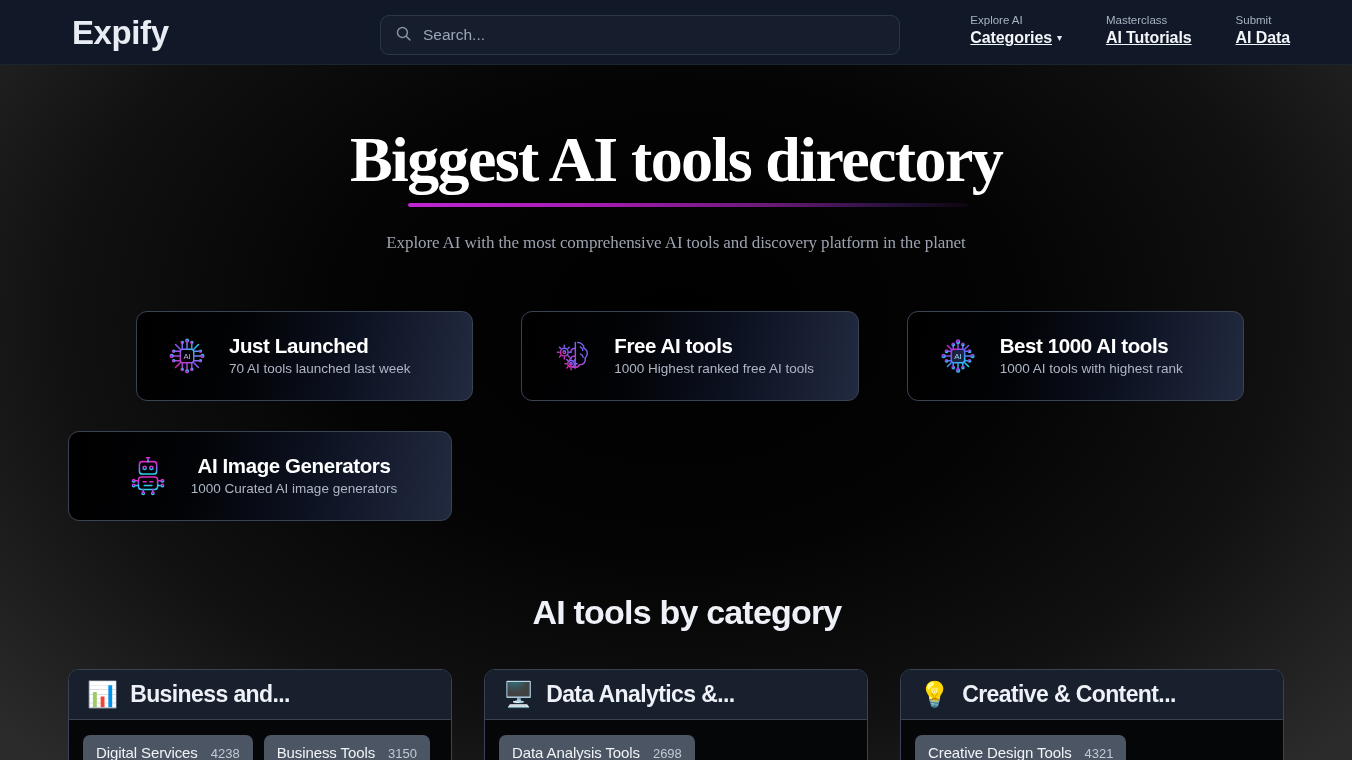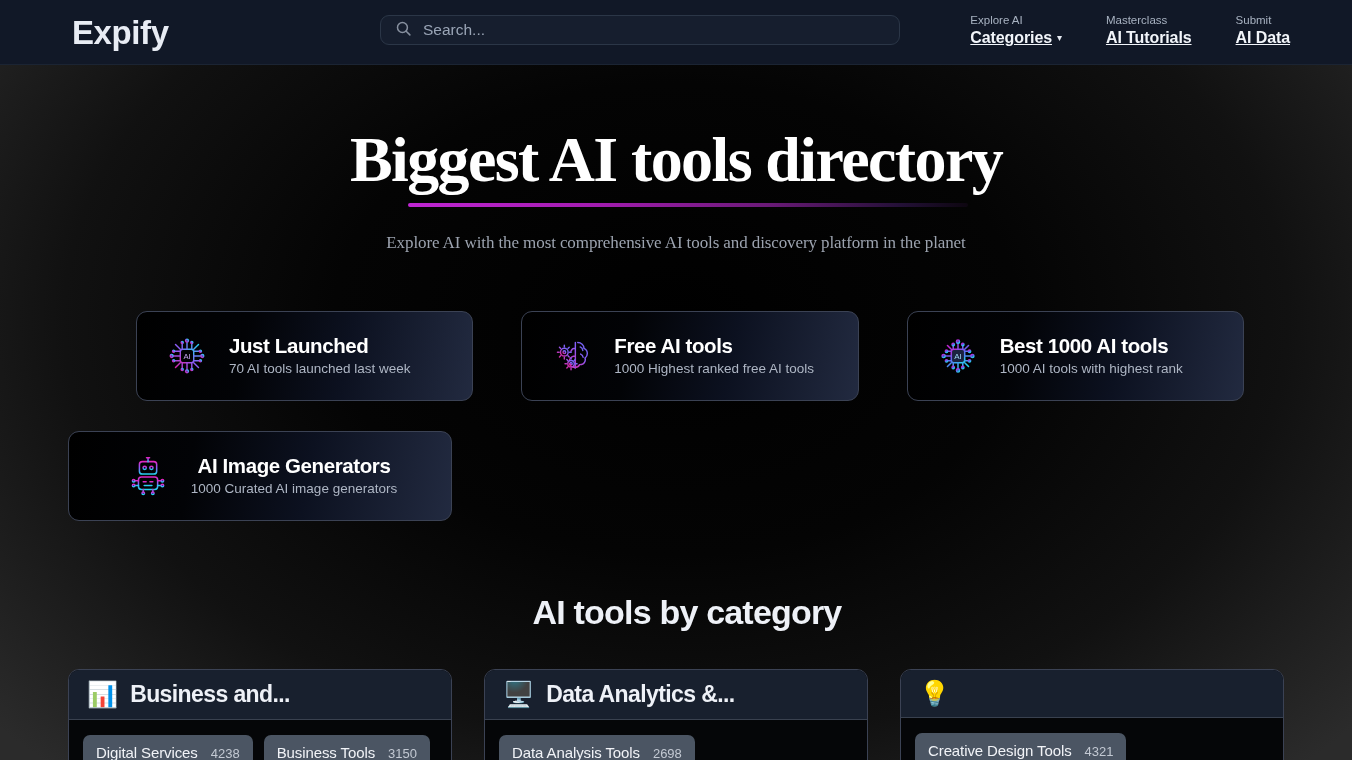--- a/index.html
+++ b/index.html
@@ -43,21 +43,21 @@
     line-height: 1;
     white-space: nowrap;
     flex: 0 0 auto;
   }
 
   .search-wrap {
     position: absolute;
     left: 380px;
     top: 15px;
     width: 520px;
-    height: 30px;
+    height: 40px;
     background: #161e2e;
     border: 1px solid #2b3647;
     border-radius: 9px;
     display: flex;
     align-items: center;
     padding: 0 14px;
     gap: 11px;
   }
   .search-icon { flex: 0 0 auto; display: block; opacity: .72; }
   .search-input {
@@ -461,20 +461,21 @@
           <span class="tag-label">Data Analysis Tools</span>
           <span class="tag-count">2698</span>
         </span>
 
       </div>
     </div>
 
     <div class="cat-card">
       <div class="cat-card-head">
         <span class="cat-emoji">💡</span>
+        <span class="cat-title">Creative &amp; Content...</span>
       </div>
       <div class="cat-body">
         <span class="tag">
           <span class="tag-label">Creative Design Tools</span>
           <span class="tag-count">4321</span>
         </span>
 
       </div>
     </div>
 

